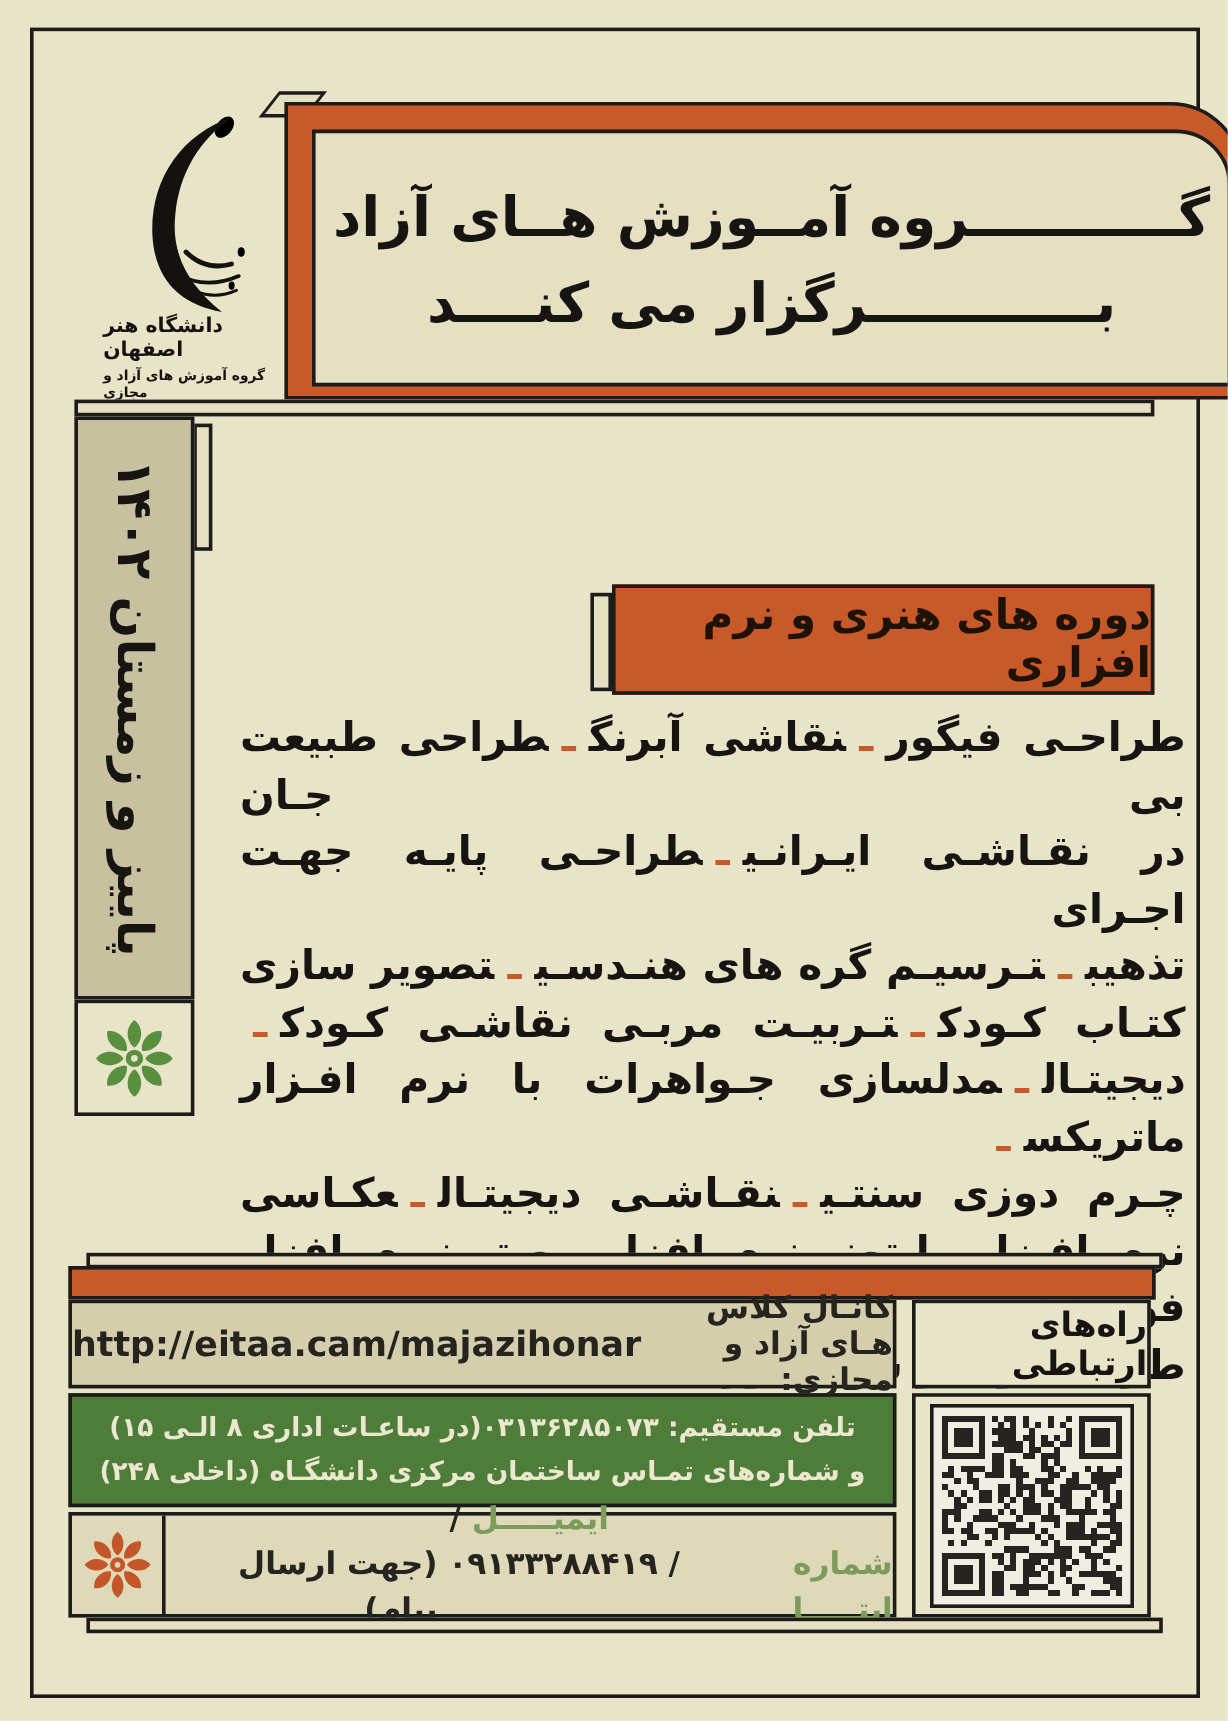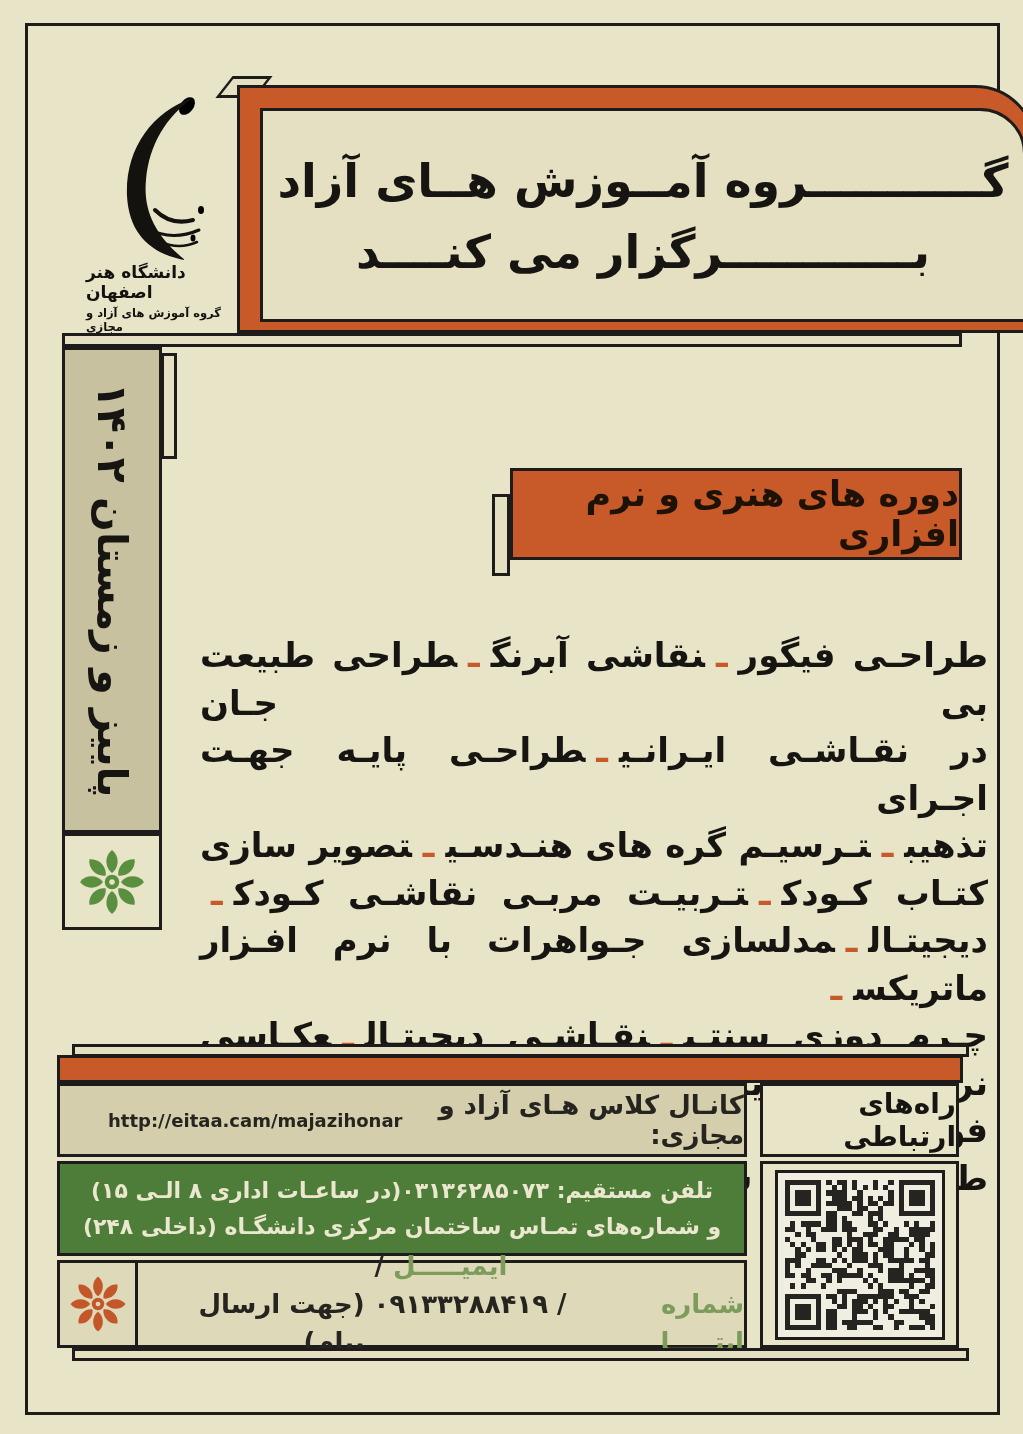--- a/index.html
+++ b/index.html
@@ -32,45 +32,45 @@
 
   
   .band1{left:62px;top:333px;width:900px;height:14px;}
   .cert-side{left:161px;top:353px;width:16px;height:106px;}
   .cert-bar{position:absolute;left:177px;top:347px;width:785px;height:118px;background:var(--green);
     border:3px solid var(--outline);display:flex;align-items:center;justify-content:center;}
   .cert-text{color:var(--cream);font-weight:bold;font-size:36px;direction:rtl;}
 
   
   .courses-header-side{left:492px;top:494px;width:18px;height:82px;}
-  .courses-header{position:absolute;left:510px;top:468px;width:452px;height:92px;background:var(--orange);
+  .courses-header{position:absolute;left:510px;top:487px;width:452px;height:92px;background:var(--orange);
     border:3px solid var(--outline);display:flex;align-items:center;justify-content:center;}
   .courses-header-text{font-size:35px;font-weight:bold;color:#1e1206;direction:rtl;}
   .season-bar{position:absolute;left:62px;top:347px;width:100px;height:486px;background:var(--khaki);
     border:3px solid var(--outline);}
   .season-text{position:absolute;left:50%;top:50%;transform:translate(-50%,-50%) rotate(90deg);
     white-space:nowrap;font-size:41px;font-weight:bold;direction:rtl;color:var(--text-dark);}
   .flower-box{position:absolute;left:62px;top:833px;width:100px;height:97px;background:var(--page-bg);
     border:3px solid var(--outline);display:flex;align-items:center;justify-content:center;}
 
   
-  .courses{position:absolute;left:200px;top:632px;width:788px;direction:rtl;color:var(--text-dark);
+  .courses{position:absolute;left:200px;top:592px;width:788px;direction:rtl;color:var(--text-dark);
     font-weight:bold;font-size:34px;}
   .course-line{text-align:justify;text-align-last:justify;line-height:47.5px;}
   .course-line.last{text-align-last:right;}
   .course-sep{color:var(--orange);margin:0 11px;}
 
   
   .bottom-sliver-top{left:72px;top:1044px;width:897px;height:13px;}
   .bottom-orange{position:absolute;left:57px;top:1055px;width:906px;height:28px;background:var(--orange);
     border:3px solid var(--outline);}
   .url-row{position:absolute;left:57px;top:1083px;width:690px;height:74px;background:var(--row-beige);
     border:3px solid var(--outline);display:flex;align-items:center;justify-content:center;gap:10px;
     direction:rtl;font-weight:bold;font-size:26px;color:#26241f;}
-  .url-row .url{direction:ltr;font-size:18px;margin-left:48px;}
+  .url-row .url{direction:ltr;font-size:29px;}
   .comm-header{position:absolute;left:760px;top:1083px;width:199px;height:74px;background:var(--page-bg);
     border:3px solid var(--outline);display:flex;align-items:center;justify-content:flex-start;
     font-weight:bold;font-size:28px;direction:rtl;color:var(--text-dark);}
   .phone-row{position:absolute;left:57px;top:1161px;width:690px;height:95px;background:var(--green);
     border:3px solid var(--outline);display:flex;flex-direction:column;justify-content:center;
     align-items:center;color:var(--cream);font-weight:bold;font-size:22px;line-height:36px;direction:rtl;}
   .qr-cell{position:absolute;left:760px;top:1161px;width:199px;height:187px;background:var(--page-bg);
     border:3px solid var(--outline);display:flex;align-items:center;justify-content:center;}
   .qr-box{width:170px;height:170px;background:#f0eee1;border:3px solid var(--outline);padding:7px;}
   .qr-box svg{width:100%;height:100%;display:block;}

